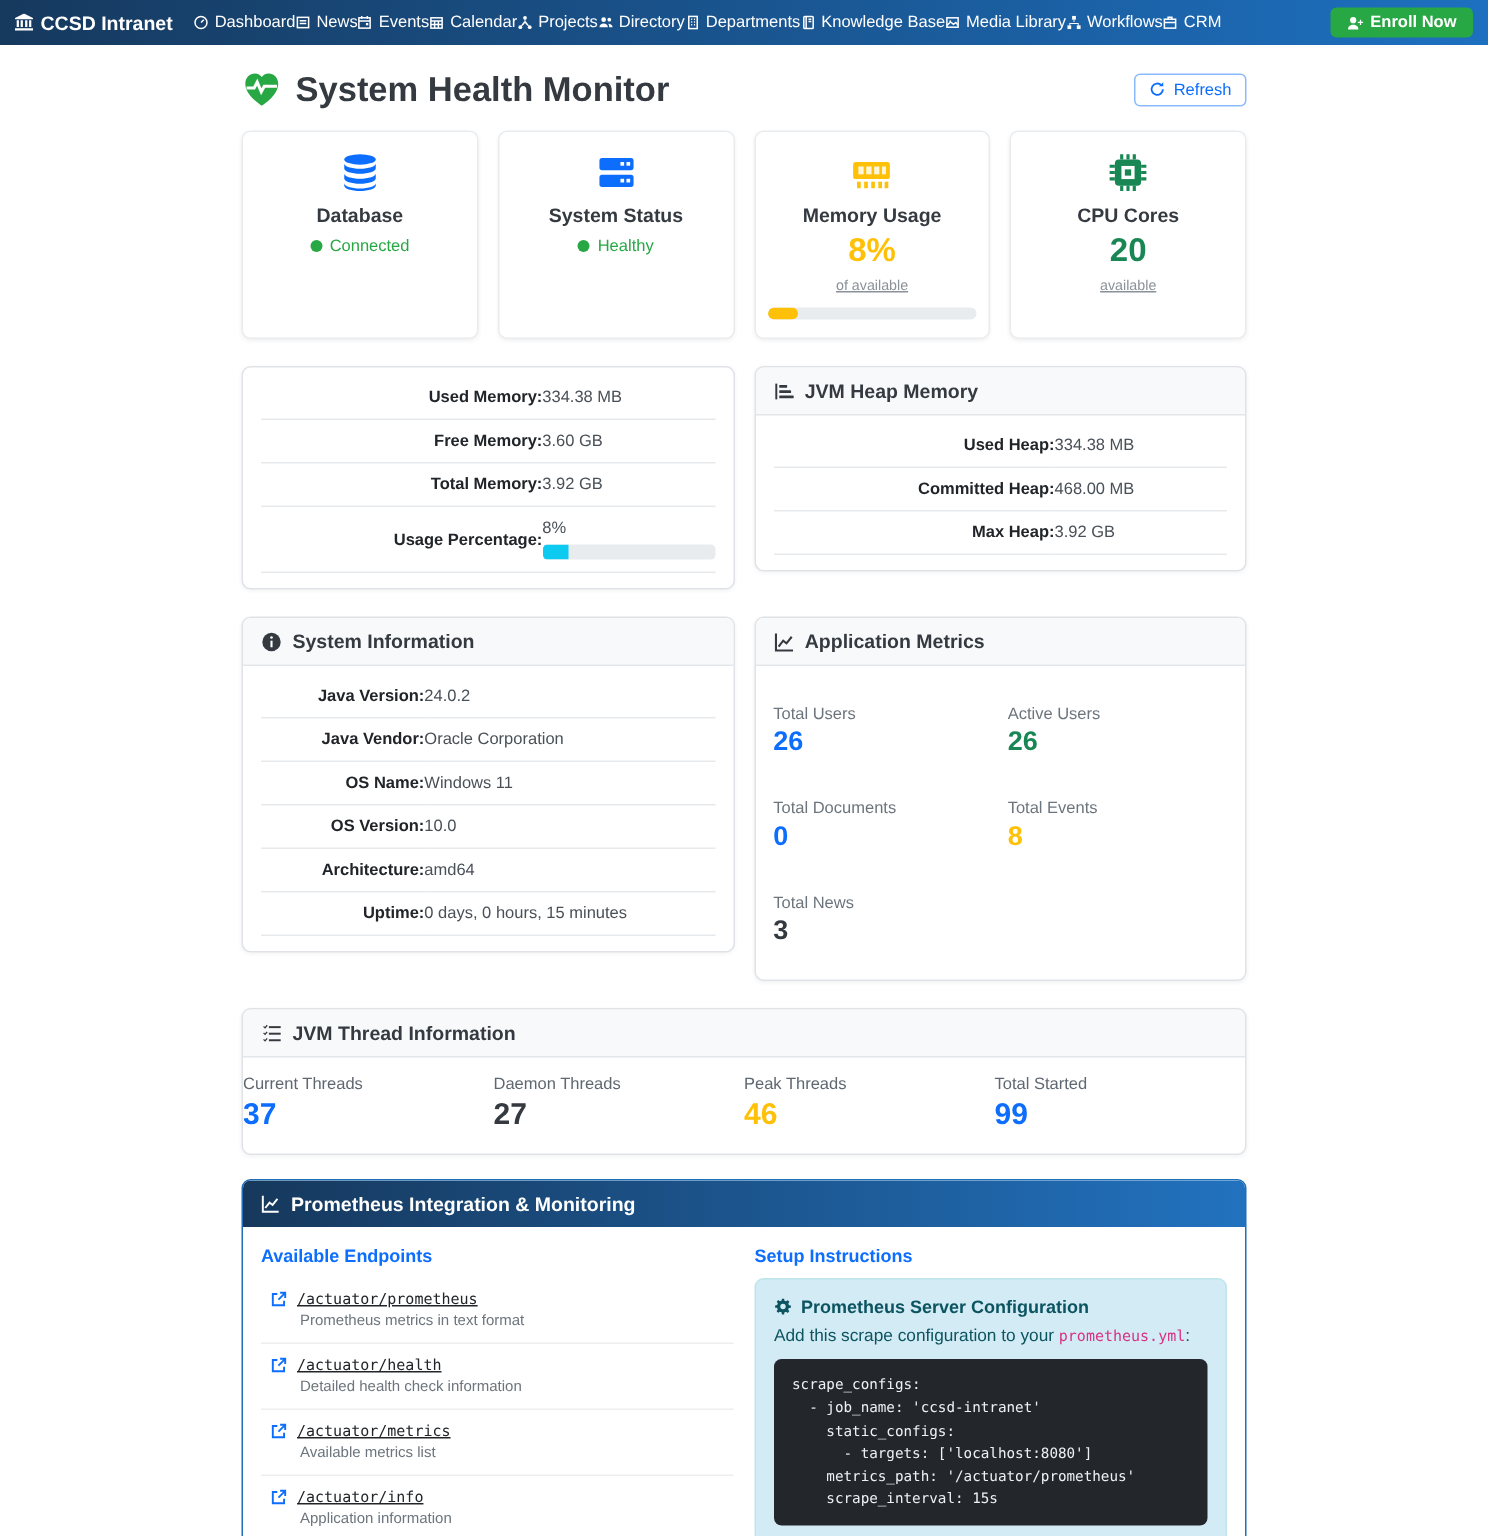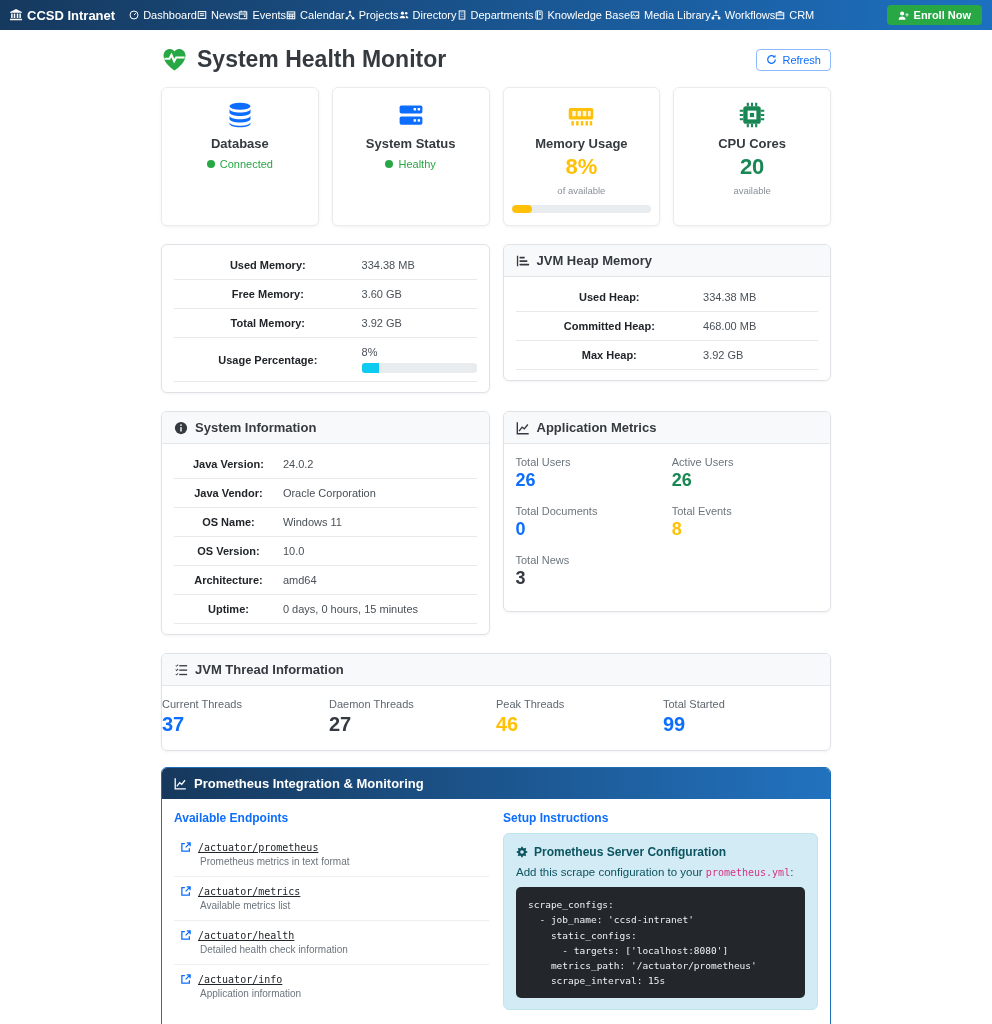--- a/index.html
+++ b/index.html
@@ -26,42 +26,42 @@
 
   .cards-row { display:grid; grid-template-columns:repeat(4,1fr); gap:13px; }
   .scard { background:#fff; border:1px solid #e9ecef; border-radius:6px; box-shadow:0 1px 3px rgba(0,0,0,.06);
     min-height:106px; padding:12px 8px; display:flex; flex-direction:column; align-items:center; text-align:center; }
   .scard .sicon { height:30px; display:flex; align-items:center; }
   .scard .stitle { font-size:13px; font-weight:bold; color:#343a40; margin-top:6px; }
   .sstatus { display:flex; align-items:center; gap:5px; margin-top:7px; font-size:11px; color:#28a745; }
   .dot { width:8px; height:8px; border-radius:50%; background:#28a745; }
   .big { font-size:22px; font-weight:bold; margin-top:4px; line-height:1.1; }
   .c-yellow { color:#ffc107; } .c-green { color:#198754; } .c-blue { color:#0d6efd; } .c-dark { color:#343a40; }
-  .sub { font-size:9.5px; color:#8a9199; margin-top:6px; }
+  .sub { font-size:9.5px; color:#8a9199; margin-top:6px;text-decoration:underline; }
   .mini-progress { width:100%; height:8px; background:#e9ecef; border-radius:4px; margin-top:9px; overflow:hidden; }
   .mini-progress .bar { height:100%; background:#ffc107; border-radius:4px; min-width:20px; }
 
   .row2 { display:grid; grid-template-columns:1fr 1fr; gap:13px; align-items:start; margin-top:18px; }
 
   .card { background:#fff; border:1px solid #dfe3e7; border-radius:6px; box-shadow:0 1px 3px rgba(0,0,0,.05); overflow:hidden; }
   .card-h { background:#f8f9fa; border-bottom:1px solid #e4e7ea; padding:8px 12px; display:flex; align-items:center; gap:7px;
     font-size:13px; font-weight:bold; color:#343a40; }
   .card-b { padding:6px 12px 10px; }
 
   table.info { width:100%; border-collapse:collapse; font-size:11px; }
   table.info tr { border-bottom:1px solid #e7eaed; }
-  table.info th { text-align:center; font-weight:bold; color:#212529; padding:8px 0; }
+  table.info th { text-align:right; font-weight:bold; color:#212529; padding:8px 0; }
   table.info td { color:#495057; padding:8px 0; }
   .w-label-wide th { width:62%; }
   .w-label-narrow th { width:36%; }
   .tbl-progress { width:100%; height:10px; background:#e9ecef; border-radius:3px; margin-top:5px; overflow:hidden; }
   .tbl-progress .bar { height:100%; background:#0dcaf0; min-width:17px; }
 
   .metrics-grid { display:grid; grid-template-columns:1fr 1fr; gap:4px 10px; padding:6px 0 2px; }
-  .metric { margin-bottom:10px; }
+  .metric { margin-bottom:10px;margin-top:14px; }
   .metric .mlabel { font-size:11px; color:#6c757d; }
   .metric .mvalue { font-size:18px; font-weight:bold; margin-top:2px; }
 
   .full-card { margin-top:18px; }
   .threads-grid { display:grid; grid-template-columns:repeat(4,1fr); text-align:left; padding:12px 0 14px; }
   .thread .tlabel { font-size:11px; color:#5f6770; }
   .thread .tvalue { font-size:20px; font-weight:bold; margin-top:3px; }
 
   
   .prom-card { margin-top:16px; border:1px solid #1d6fb8; border-radius:6px; overflow:hidden; }
@@ -518,35 +518,35 @@
           <div class="ep-desc">Prometheus metrics in text format</div>
         </div>
         <div class="endpoint">
           <div class="ep-line">
               <span class="ic">
                 <svg width="12" height="12" viewBox="0 0 16 16" fill="none" stroke="#0d6efd" stroke-width="1.7">
                   <path d="M6.5 3.5h-4v10h10v-4"></path>
                   <path d="M9 2.5h4.5V7M13.5 2.5 7.5 8.5"></path>
                 </svg>
               </span>
-              <span class="ep-path">/actuator/metrics</span>
-            </div>
-          <div class="ep-desc">Available metrics list</div>
+              <span class="ep-path">/actuator/health</span>
+            </div>
+          <div class="ep-desc">Detailed health check information</div>
         </div>
         <div class="endpoint">
           <div class="ep-line">
               <span class="ic">
                 <svg width="12" height="12" viewBox="0 0 16 16" fill="none" stroke="#0d6efd" stroke-width="1.7">
                   <path d="M6.5 3.5h-4v10h10v-4"></path>
                   <path d="M9 2.5h4.5V7M13.5 2.5 7.5 8.5"></path>
                 </svg>
               </span>
-              <span class="ep-path">/actuator/health</span>
-            </div>
-          <div class="ep-desc">Detailed health check information</div>
+              <span class="ep-path">/actuator/metrics</span>
+            </div>
+          <div class="ep-desc">Available metrics list</div>
         </div>
         <div class="endpoint">
           <div class="ep-line">
               <span class="ic">
                 <svg width="12" height="12" viewBox="0 0 16 16" fill="none" stroke="#0d6efd" stroke-width="1.7">
                   <path d="M6.5 3.5h-4v10h10v-4"></path>
                   <path d="M9 2.5h4.5V7M13.5 2.5 7.5 8.5"></path>
                 </svg>
               </span>
               <span class="ep-path">/actuator/info</span>

